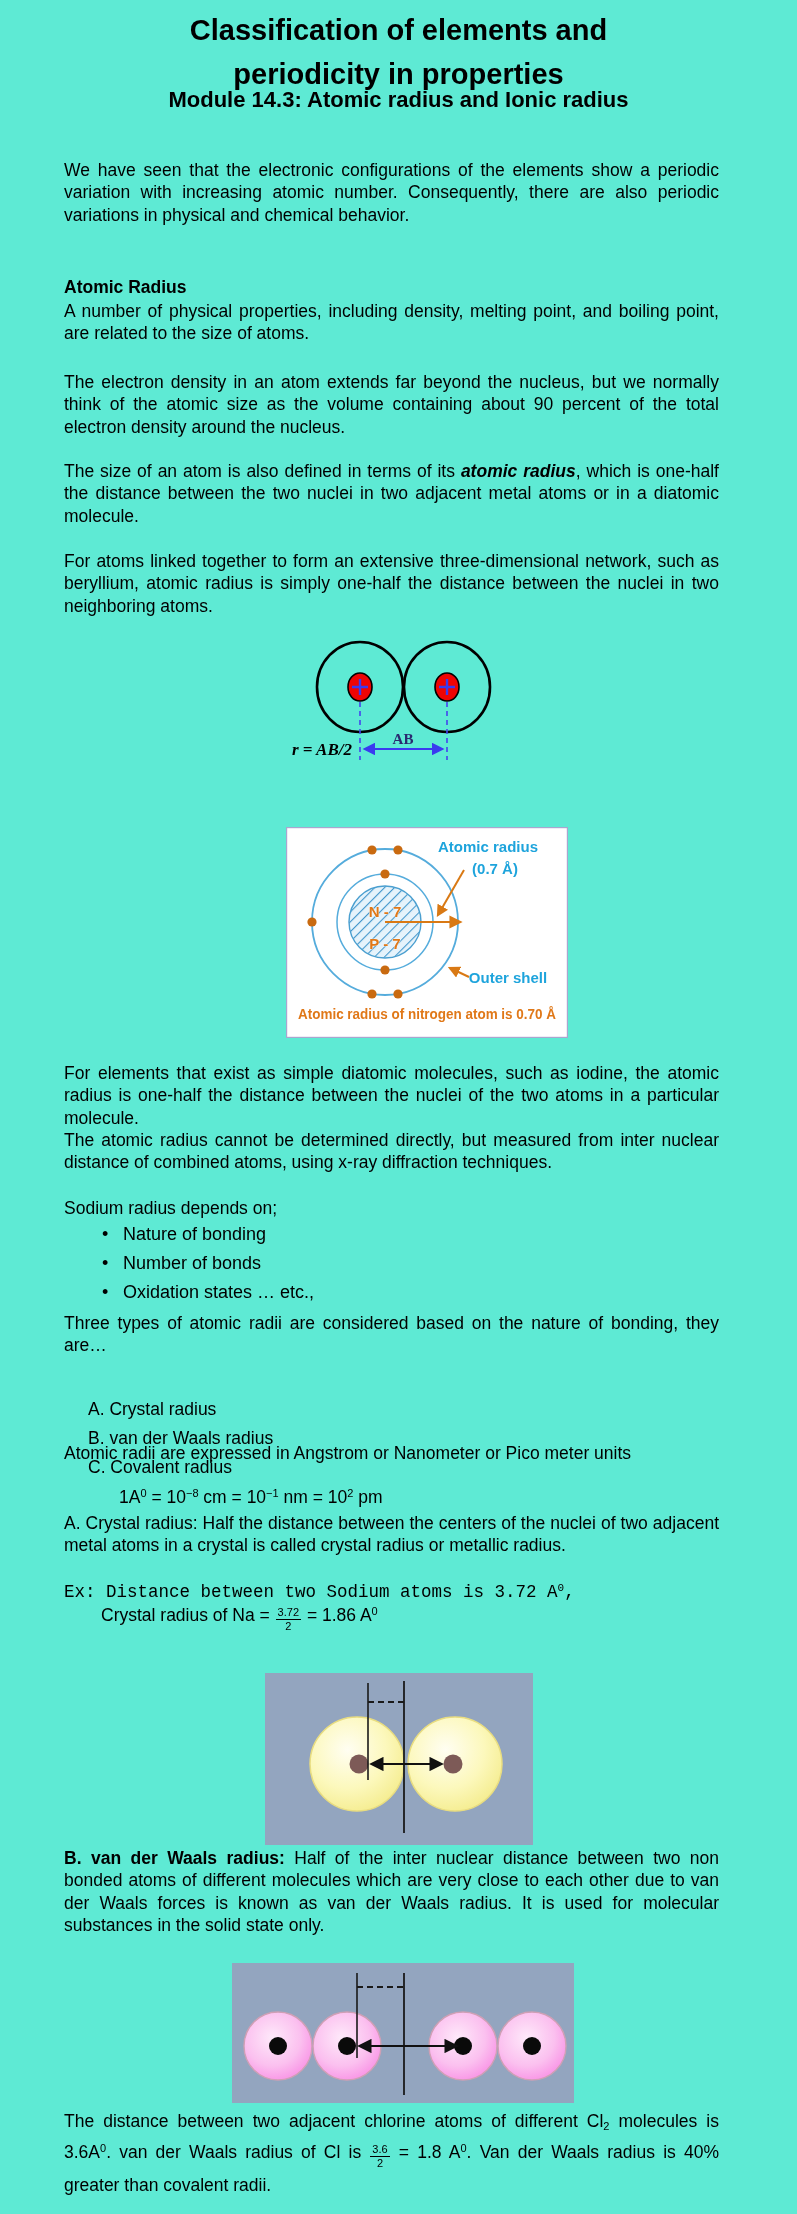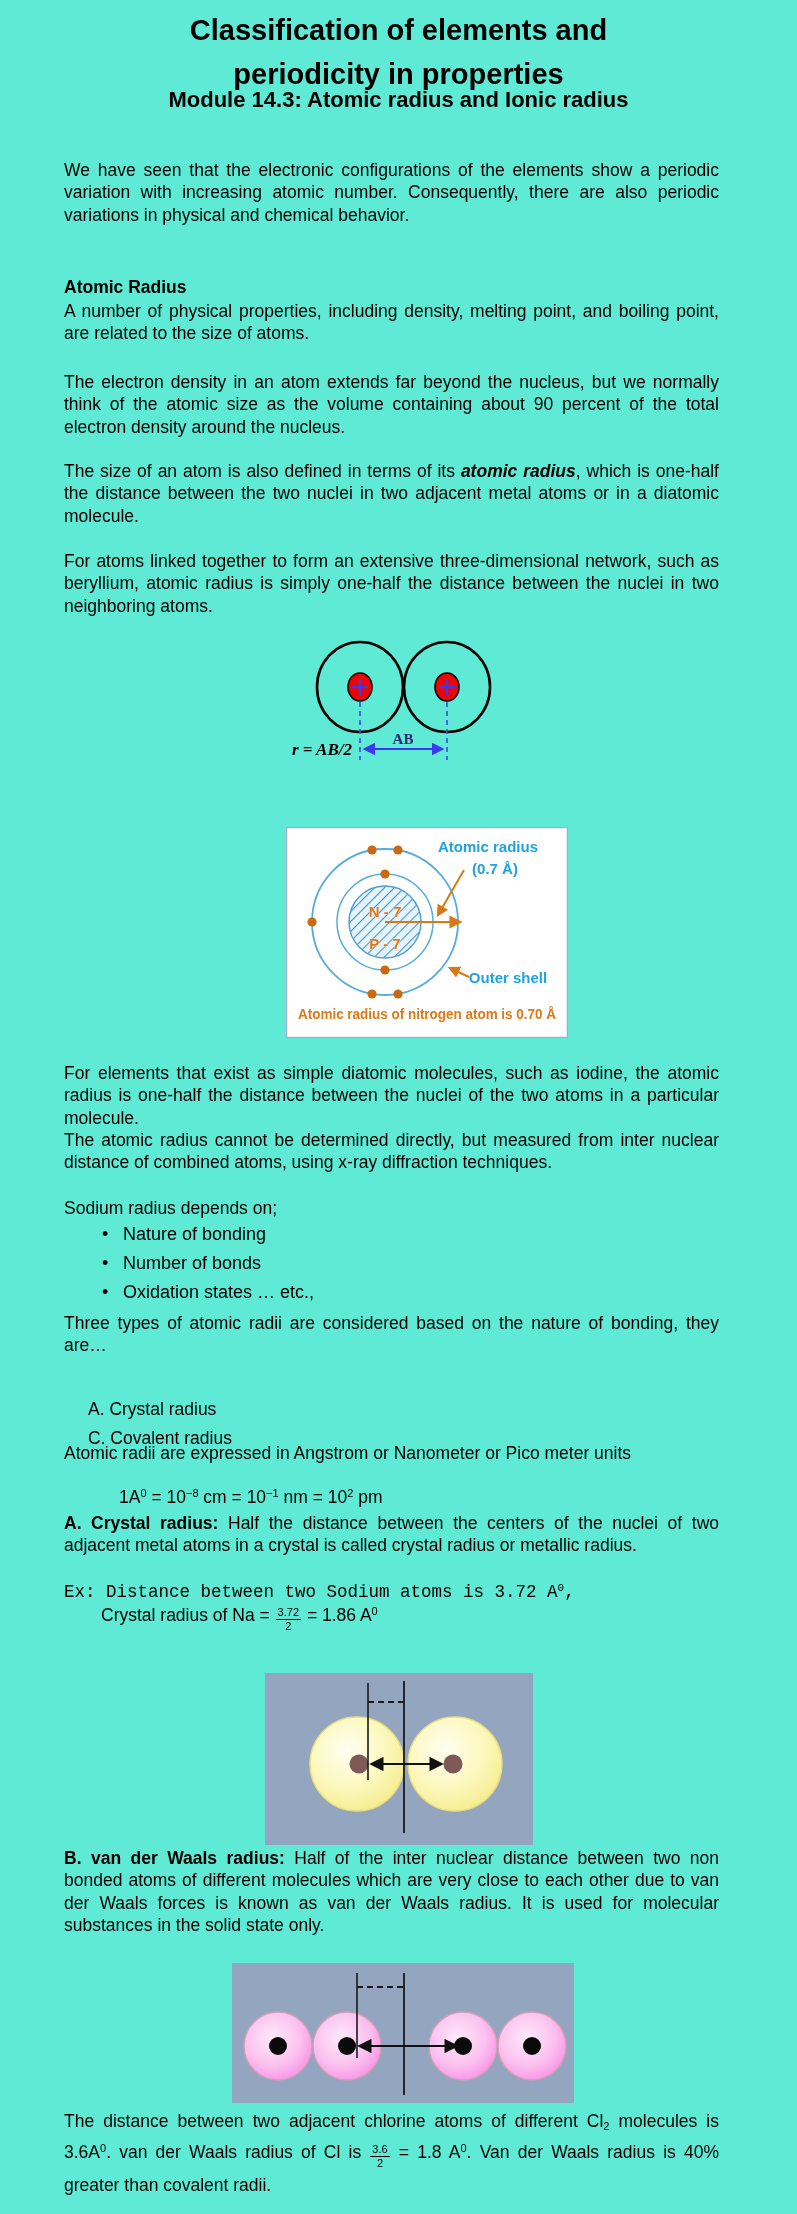--- a/index.html
+++ b/index.html
@@ -120,27 +120,28 @@
   <div class="abs bullets" style="top:1223px">
     <div class="bullet-row"><span class="bullet-dot">•</span><span>Nature of bonding</span></div>
     <div class="bullet-row"><span class="bullet-dot">•</span><span>Number of bonds</span></div>
     <div class="bullet-row"><span class="bullet-dot">•</span><span>Oxidation states … etc.,</span></div>
   </div>
 
   <div class="abs para" style="top:1312px">Three types of atomic radii are considered based on the nature of bonding, they are…</div>
 
   <div class="abs abc" style="top:1398px">
     <div class="abc-row">A. Crystal radius</div>
+    <div class="abc-row">B. van der Waals radius</div>
     <div class="abc-row">C. Covalent radius</div>
   </div>
 
   <div class="abs para" style="top:1442px">Atomic radii are expressed in Angstrom or Nanometer or Pico meter units</div>
   <div class="abs mathline" style="top:1486px"><span>1A</span><sup>0</sup><span> = 10</span><sup>−8</sup><span> cm = 10</span><sup>−1</sup><span> nm = 10</span><sup>2</sup><span> pm</span></div>
 
-  <div class="abs para" style="top:1512px"><span style="font-weight: bold;">A. Crystal radius:</span><span> Half the distance between the centers of the nuclei of two adjacent metal atoms in a crystal is called crystal radius or metallic radius.</span></div>
+  <div class="abs para" style="top:1512px"><span style="font-weight: normal;">A. Crystal radius:</span><span> Half the distance between the centers of the nuclei of two adjacent metal atoms in a crystal is called crystal radius or metallic radius.</span></div>
   <div class="abs exline" style="top:1581px"><span>Ex: Distance between two Sodium atoms is 3.72 A</span><sup>0</sup><span>,</span></div>
   <div class="abs naline fracline" style="top:1600px"><span>Crystal radius of Na = </span><span class="frac"><span class="num">3.72</span><span class="den">2</span></span><span> = 1.86 A</span><sup>0</sup></div>
 
   <div class="abs" style="left:265px;top:1673px">
     <svg width="268" height="172" viewBox="0 0 268 172">
       <defs>
         <marker id="arr-blk" viewBox="0 0 10 10" refX="8" refY="5" markerWidth="8" markerHeight="8" orient="auto-start-reverse">
           <path d="M0,0 L10,5 L0,10 z" fill="#111"></path>
         </marker>
         <radialGradient id="grad-yellow" cx="40%" cy="35%" r="75%">

